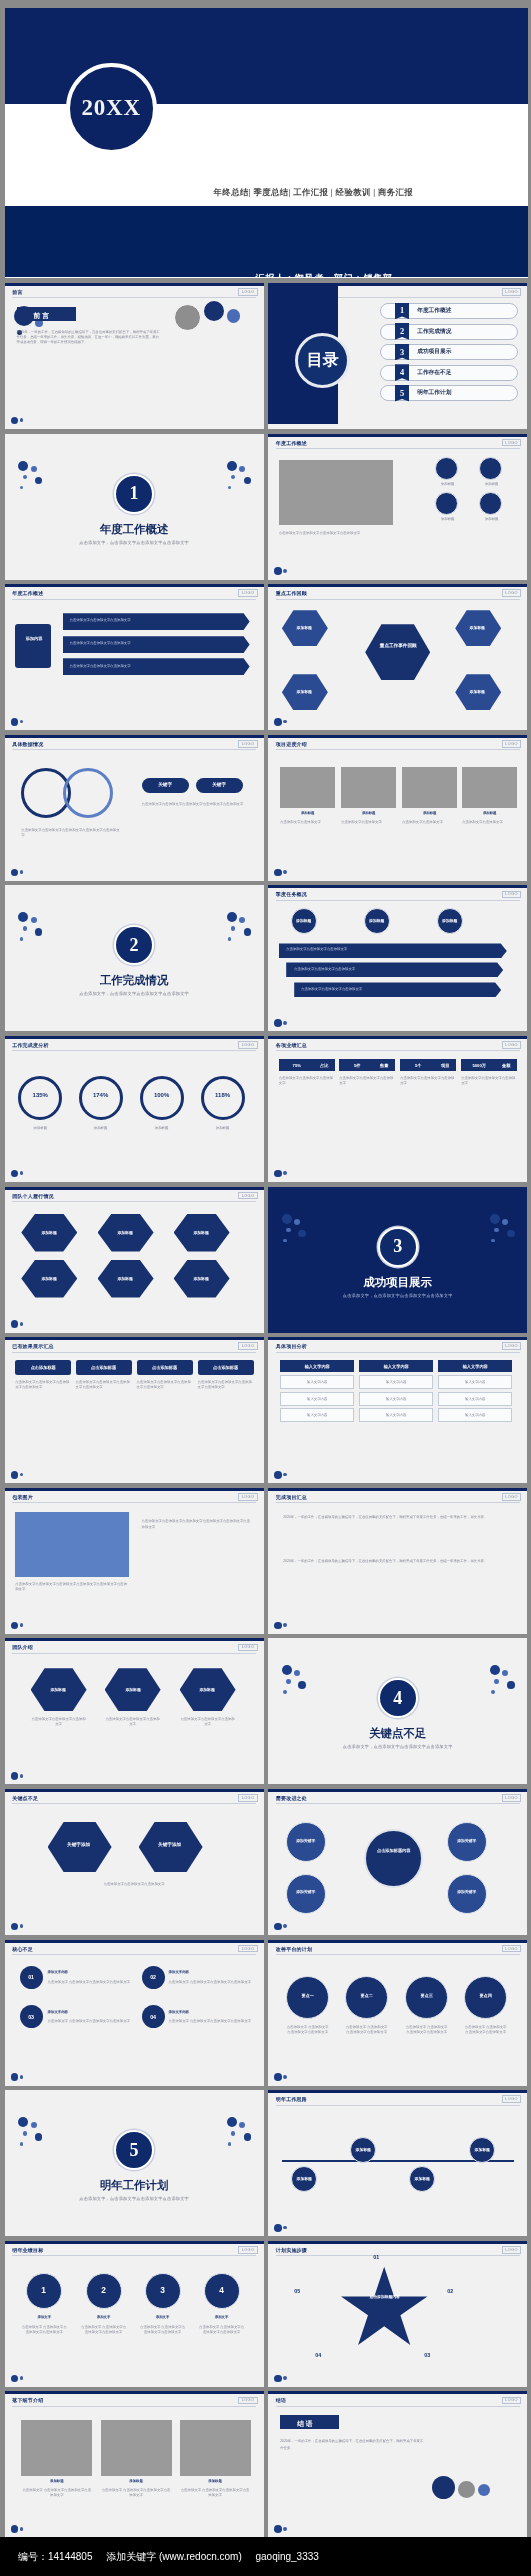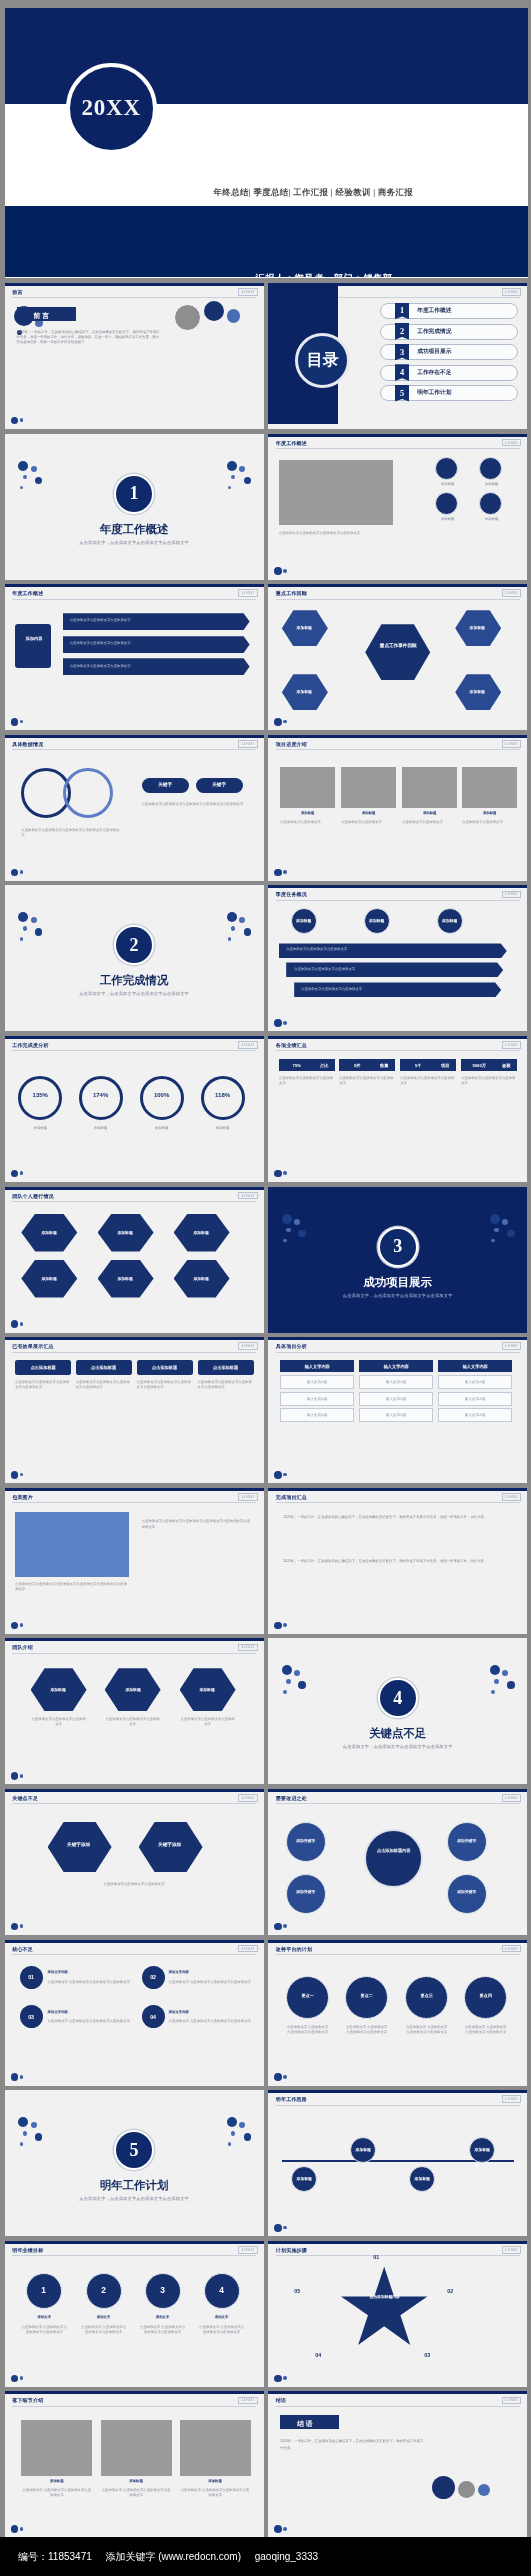--- a/index.html
+++ b/index.html
@@ -726,18 +726,18 @@
         </div>
       </div>
       <div class="row">
         <div class="slide navy">
           <div class="big-end"></div>
         </div>
       </div>
     </div>
 
   <div class="footer">
-    <span class="mono">编号：11853471</span>
+    <span class="mono">编号：14144805</span>
     <span class="mono">添加关键字 (www.redocn.com)</span>
     <span class="mono">gaoqing_3333</span>
   </div>
 </div>
 
 
 </body></html>

